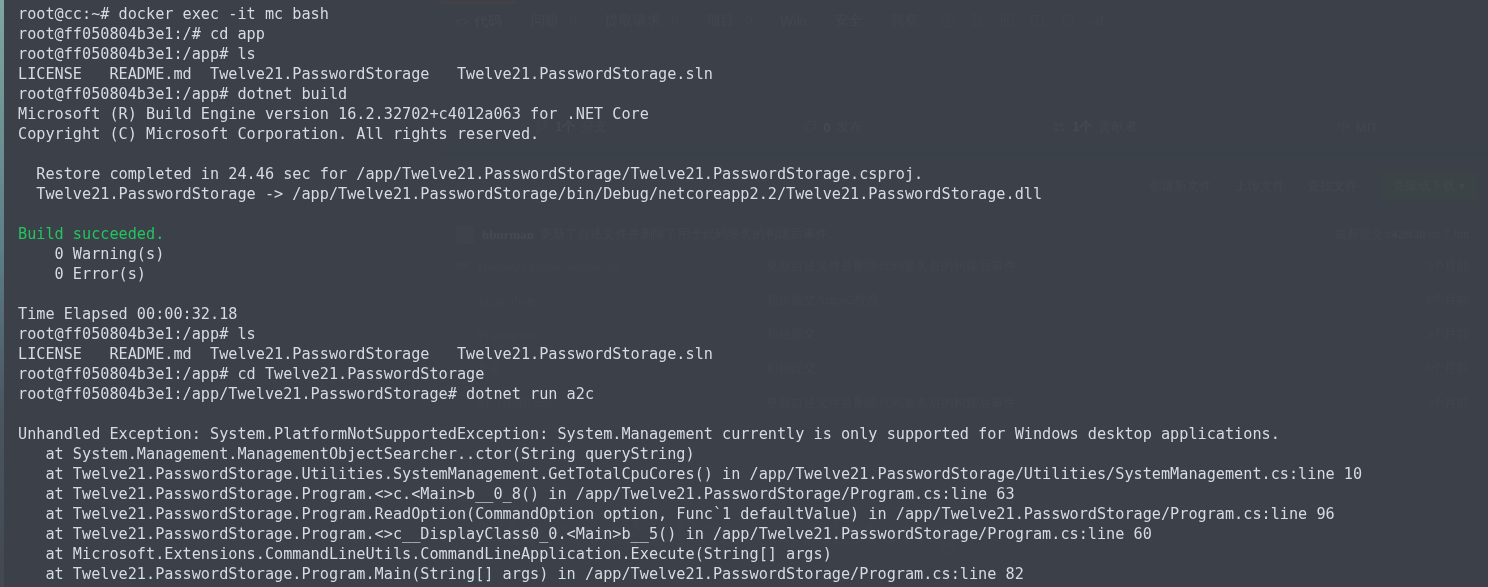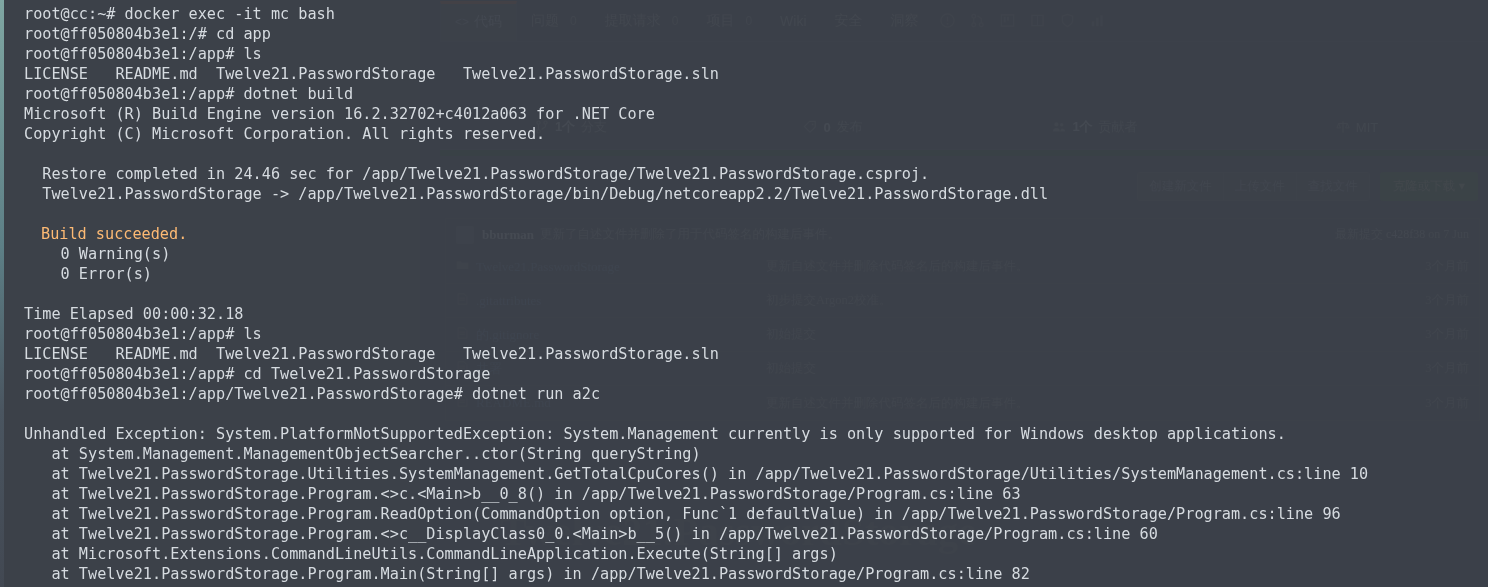--- a/index.html
+++ b/index.html
@@ -124,40 +124,40 @@
     font-size:40px;color:#4d535e;
     font-family:"Liberation Serif", serif;
     font-weight:bold;letter-spacing:.5px;
     white-space:nowrap;
   }
 
   
   #terminal{
     position:absolute;left:0;top:0;width:1488px;height:587px;
     background:rgba(59,64,72,0.88);
-    padding:4px 0 0 24px;
+    padding:4px 0 0 18px;
     box-sizing:border-box;
     overflow:hidden;
   }
   #terminal::before{
     content:"";position:absolute;left:0;top:0;width:4px;height:587px;
     background:linear-gradient(to bottom,#7fa6a2,#5d7f86 42%,#4a5560 70%,#424852);
   }
   .term-body{
     position:relative;
     font-family:"DejaVu Sans Mono", monospace;
     font-size:15.2px;
     line-height:20px;
     color:#d6dbe0;
     white-space:pre;
     letter-spacing:0px;
   }
   .term-line{height:20px;}
   .blank{height:20px;}
-  .green{color:#fdba74;margin-left:17px;}
+  .green{color:#22c55e;}
 </style>
 </head>
 <body>
 
 <div id="bg-page">
   <div class="bg-canvas"></div>
 
   <div class="repo-nav">
     <div class="nav-tab active">
       <span class="nav-ico">&lt;&gt;</span>

